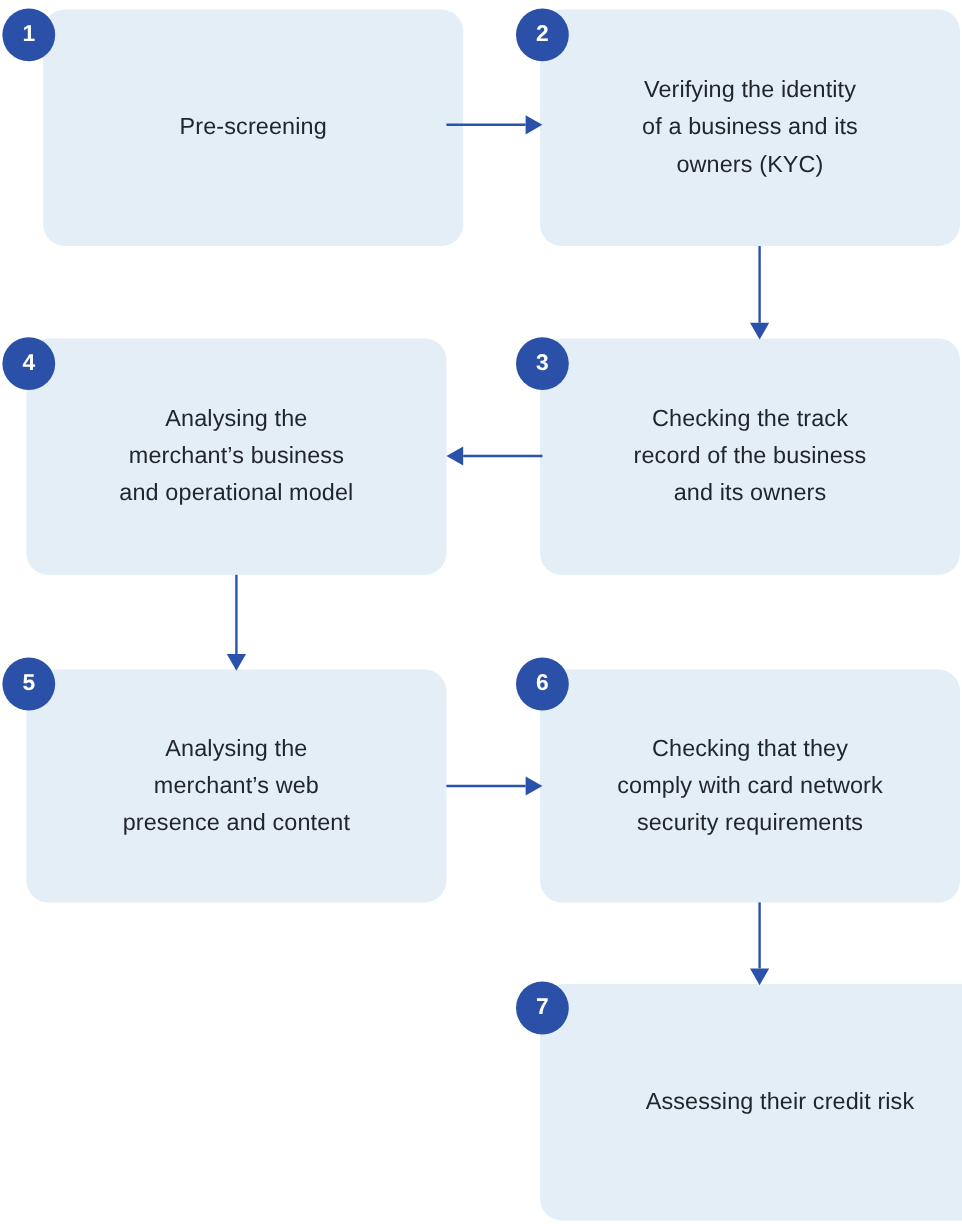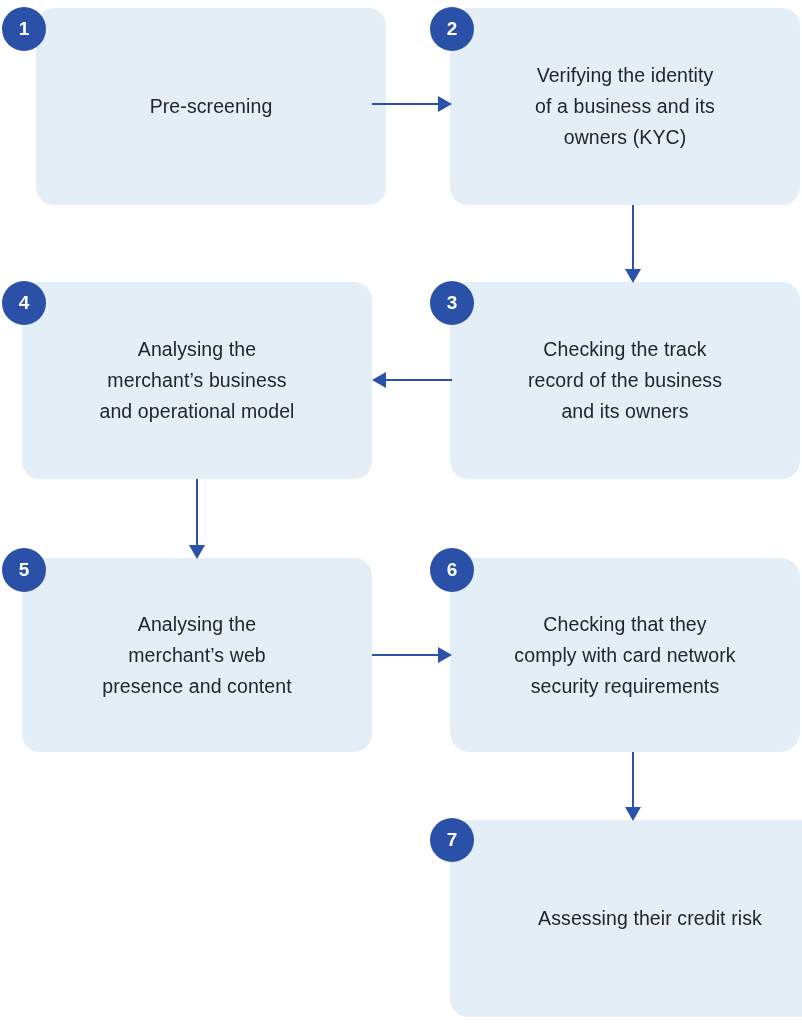--- a/index.html
+++ b/index.html
@@ -60,21 +60,21 @@
     display: block;
     overflow: visible;
   }
 
   
   #box-1 { left: 36px;  top: 8px;   width: 350px; height: 197px; }
   #box-2 { left: 450px; top: 8px;   width: 350px; height: 197px; }
   #box-3 { left: 450px; top: 282px; width: 350px; height: 197px; }
   #box-4 { left: 22px;  top: 282px; width: 350px; height: 197px; }
   #box-5 { left: 22px;  top: 558px; width: 350px; height: 194px; }
-  #box-6 { left: 450px; top: 558px; width: 350px; height: 194px; border-radius: 20px; }
+  #box-6 { left: 450px; top: 558px; width: 350px; height: 194px; }
   #box-7 { left: 450px; top: 820px; width: 400px; height: 197px; }
 
   
   #badge-1 { left: 2px;   top: 7px;   }
   #badge-2 { left: 430px; top: 7px;   }
   #badge-3 { left: 430px; top: 281px; }
   #badge-4 { left: 2px;   top: 281px; }
   #badge-5 { left: 2px;   top: 548px; }
   #badge-6 { left: 430px; top: 548px; }
   #badge-7 { left: 430px; top: 818px; }

